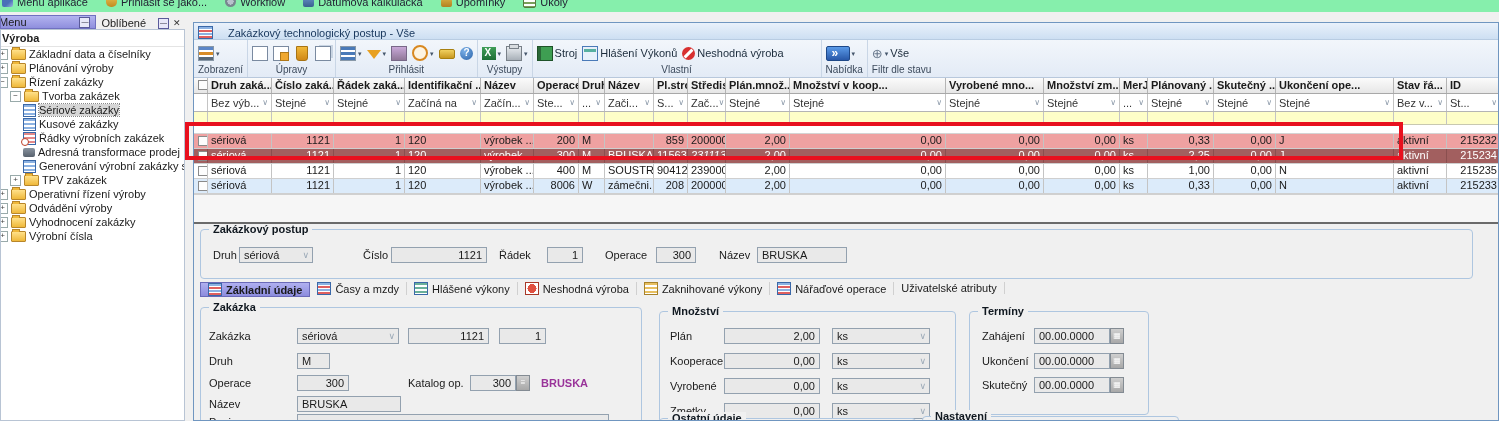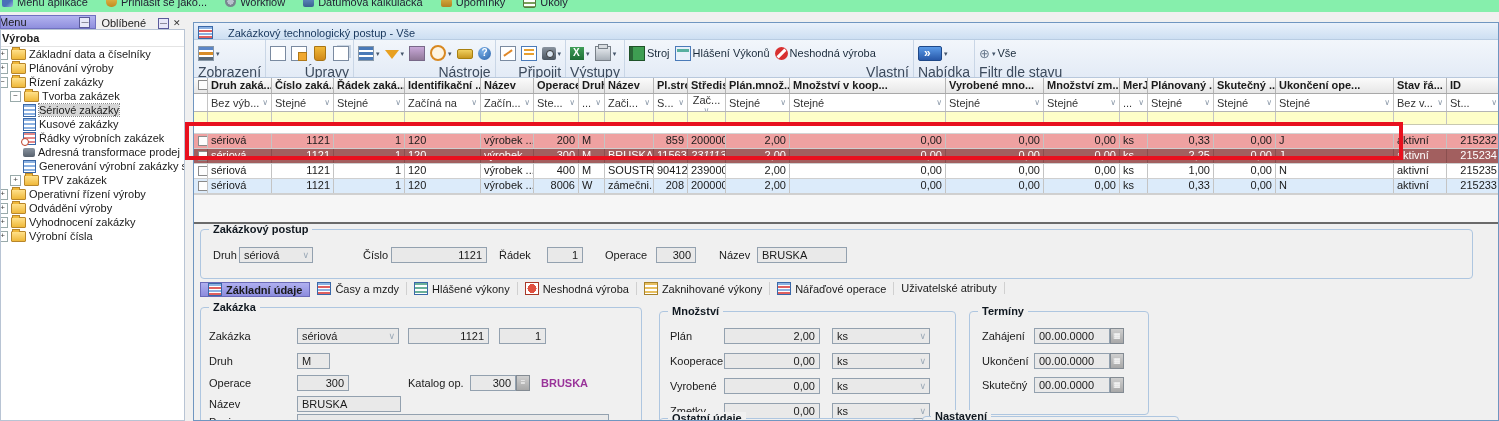--- a/index.html
+++ b/index.html
@@ -41,21 +41,21 @@
   .tico-transform{width:12px;height:9px;background:linear-gradient(180deg,#8a94a0,#58626e);border-radius:2px}
   
   #main{position:absolute;left:187px;top:12px;right:0;bottom:0;background:#f0f0f0}
   #window{position:absolute;left:6px;top:10px;right:0;bottom:0;border:1px solid #7096c0;background:#f0f0f0;display:flex;flex-direction:column;overflow:hidden}
   #titlebar{height:16px;flex:none;background:linear-gradient(180deg,#e9f1fb,#cddff2);display:flex;align-items:flex-end;gap:15px;padding-left:4px;color:#17365c;border-bottom:1px solid #b8cce2}
   .wi{width:13px;height:11px;border:1px solid #3a68a8;background:repeating-linear-gradient(180deg,#8cb2e2 0 2px,#fff 2px 3px,#e06060 3px 5px,#fff 5px 6px)}
   
   #toolbar{height:37px;flex:none;background:linear-gradient(180deg,#f2f6fb,#e3ebf6);display:flex;border-bottom:1px solid #b8c8dc}
   .tgroup{display:flex;flex-direction:column;border-right:1px solid #c9d6e6;padding:2px 4px 1px}
   .ticons{flex:1;display:flex;align-items:center;gap:5px}
-  .tglabel{height:12px;text-align:right;color:#3c4a5c;font-size:14px;white-space:nowrap}
+  .tglabel{height:12px;text-align:center;color:#3c4a5c;font-size:10px;white-space:nowrap}
   .tbtn{display:flex;align-items:center;gap:2px;cursor:default}
   .tbtn .blab{white-space:nowrap;color:#1b2b3b}
   .dd{font-size:7px;color:#45566b;line-height:7px}
   .tb{display:inline-block;width:14px;height:13px;position:relative;flex:none}
   .tb-view{background:repeating-linear-gradient(180deg,#5b86c8 0 3px,#fff 3px 5px,#d88c28 5px 8px,#fff 8px 10px,#586878 10px 13px);border:1px solid #8898a8}
   .tb-new{background:#fff;border:1px solid #7a8aa0}
   .tb-edit{background:#fff;border:1px solid #7a8aa0}
   .tb-edit:after{content:"";position:absolute;right:-1px;bottom:-1px;width:7px;height:7px;background:#f0a830;border:1px solid #b07818}
   .tb-del{width:10px;background:linear-gradient(180deg,#f0b838,#d08818);border:1px solid #a87414;border-radius:0 0 3px 3px;margin:0 2px}
   .tb-copy{background:#fff;border:1px solid #7a8aa0;box-shadow:3px -2px 0 -1px #c8d4e2}
@@ -298,36 +298,21 @@
               <span class="tb tb-clock"></span>
               <span class="dd">▾</span>
             </span>
           <span class="tbtn">
               <span class="tb tb-key"></span>
             </span>
           <span class="tbtn">
               <span class="tb tb-help"></span>
             </span>
         </div>
-        <div class="tglabel">Nástroje</div>
-      </div>
-      <div class="tgroup">
-        <div class="ticons">
-          <span class="tbtn">
-              <span class="tb tb-note"></span>
-            </span>
-          <span class="tbtn">
-              <span class="tb tb-list"></span>
-            </span>
-          <span class="tbtn">
-              <span class="tb tb-cam"></span>
-              <span class="dd">▾</span>
-            </span>
-        </div>
-        <div class="tglabel">Připojit</div>
+        <div class="tglabel">Přihlásit</div>
       </div>
       <div class="tgroup">
         <div class="ticons">
           <span class="tbtn">
               <span class="tb tb-excel"></span>
               <span class="dd">▾</span>
             </span>
           <span class="tbtn">
               <span class="tb tb-printer"></span>
               <span class="dd">▾</span>
@@ -428,21 +413,21 @@
             <span class="farr">∨</span>
           </div>
           <div class="c " style="width: 49px;">
             <span>Zači...</span>
             <span class="farr">∨</span>
           </div>
           <div class="c " style="width: 34px;">
             <span>S...</span>
             <span class="farr">∨</span>
           </div>
-          <div class="c " style="width: 38px; flex-direction: column;">
+          <div class="c " style="width: 38px;">
             <span>Zač...</span>
             <span class="farr">∨</span>
           </div>
           <div class="c " style="width: 64px;">
             <span>Stejné</span>
             <span class="farr">∨</span>
           </div>
           <div class="c " style="width: 156px;">
             <span>Stejné</span>
             <span class="farr">∨</span>

